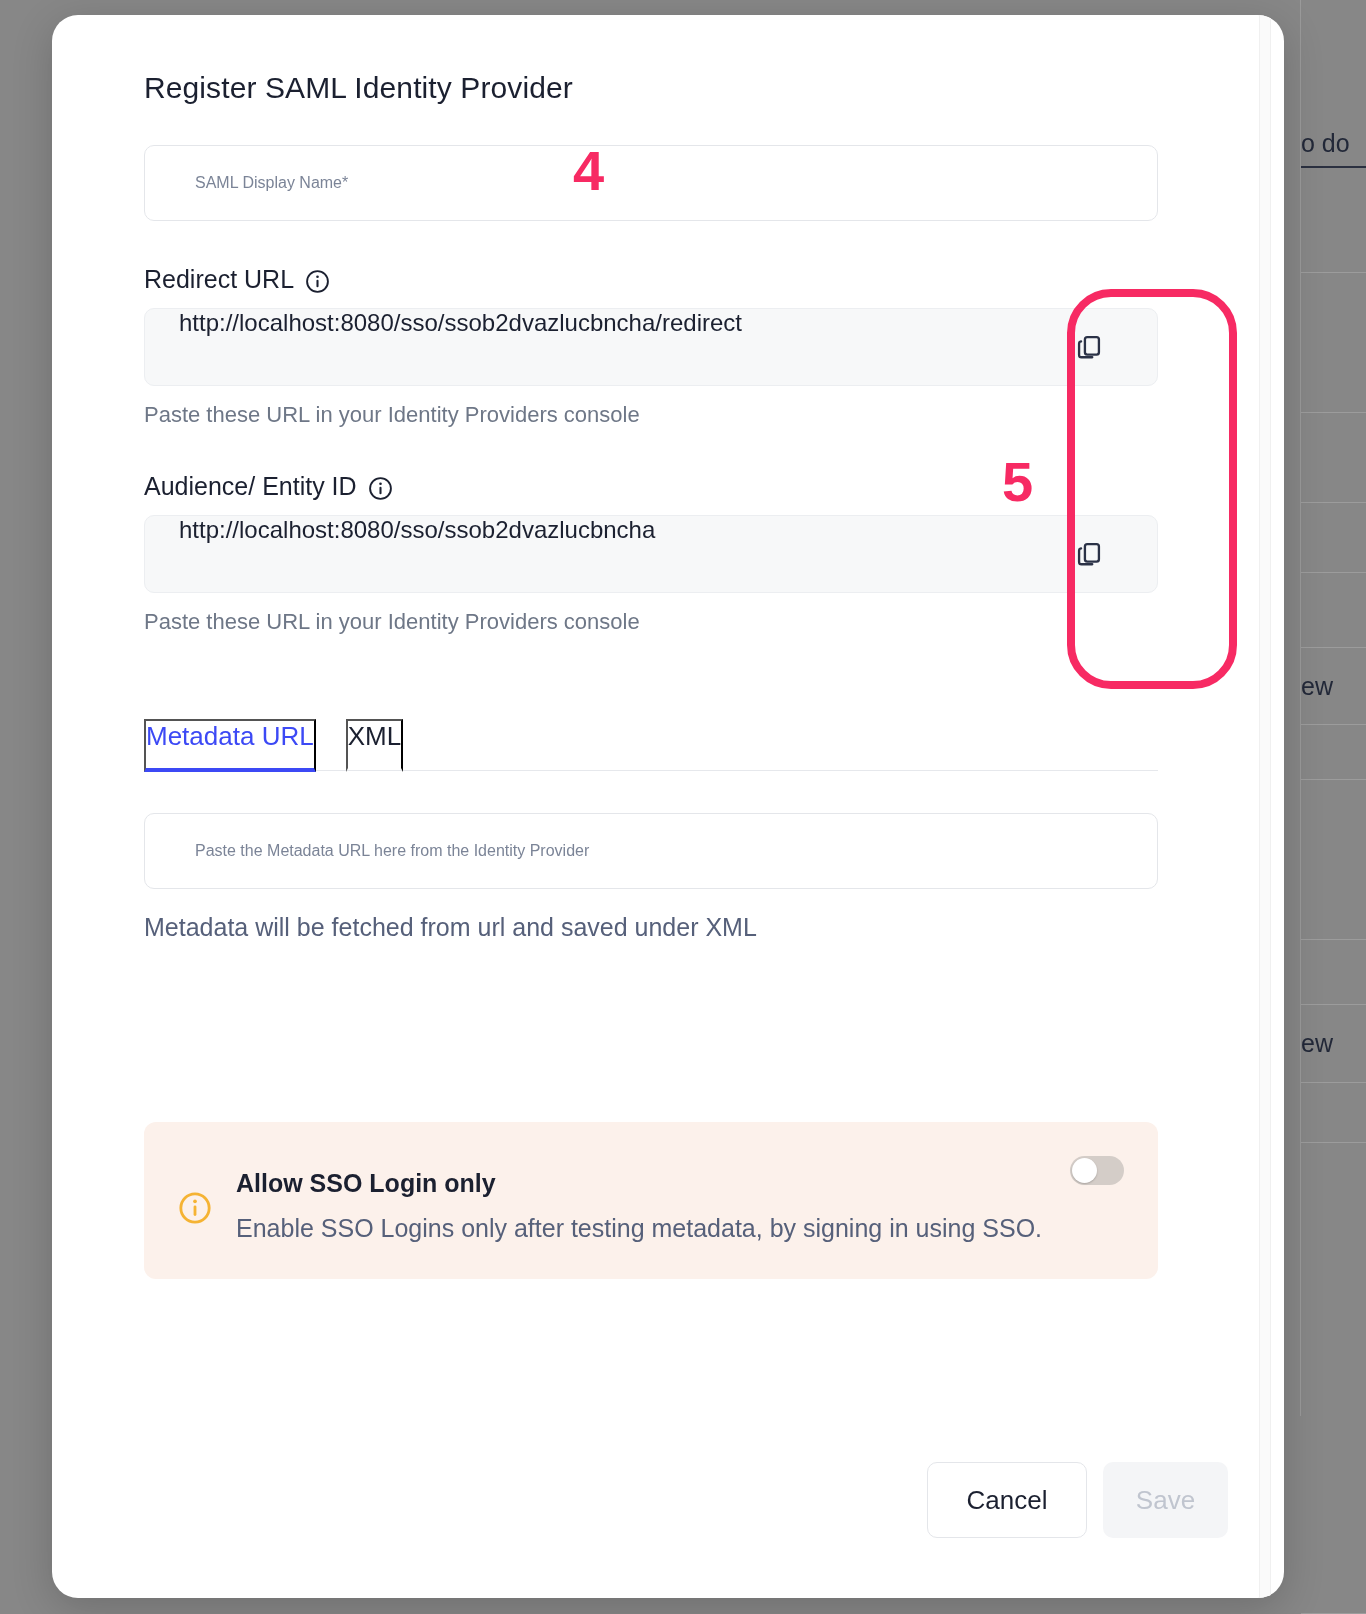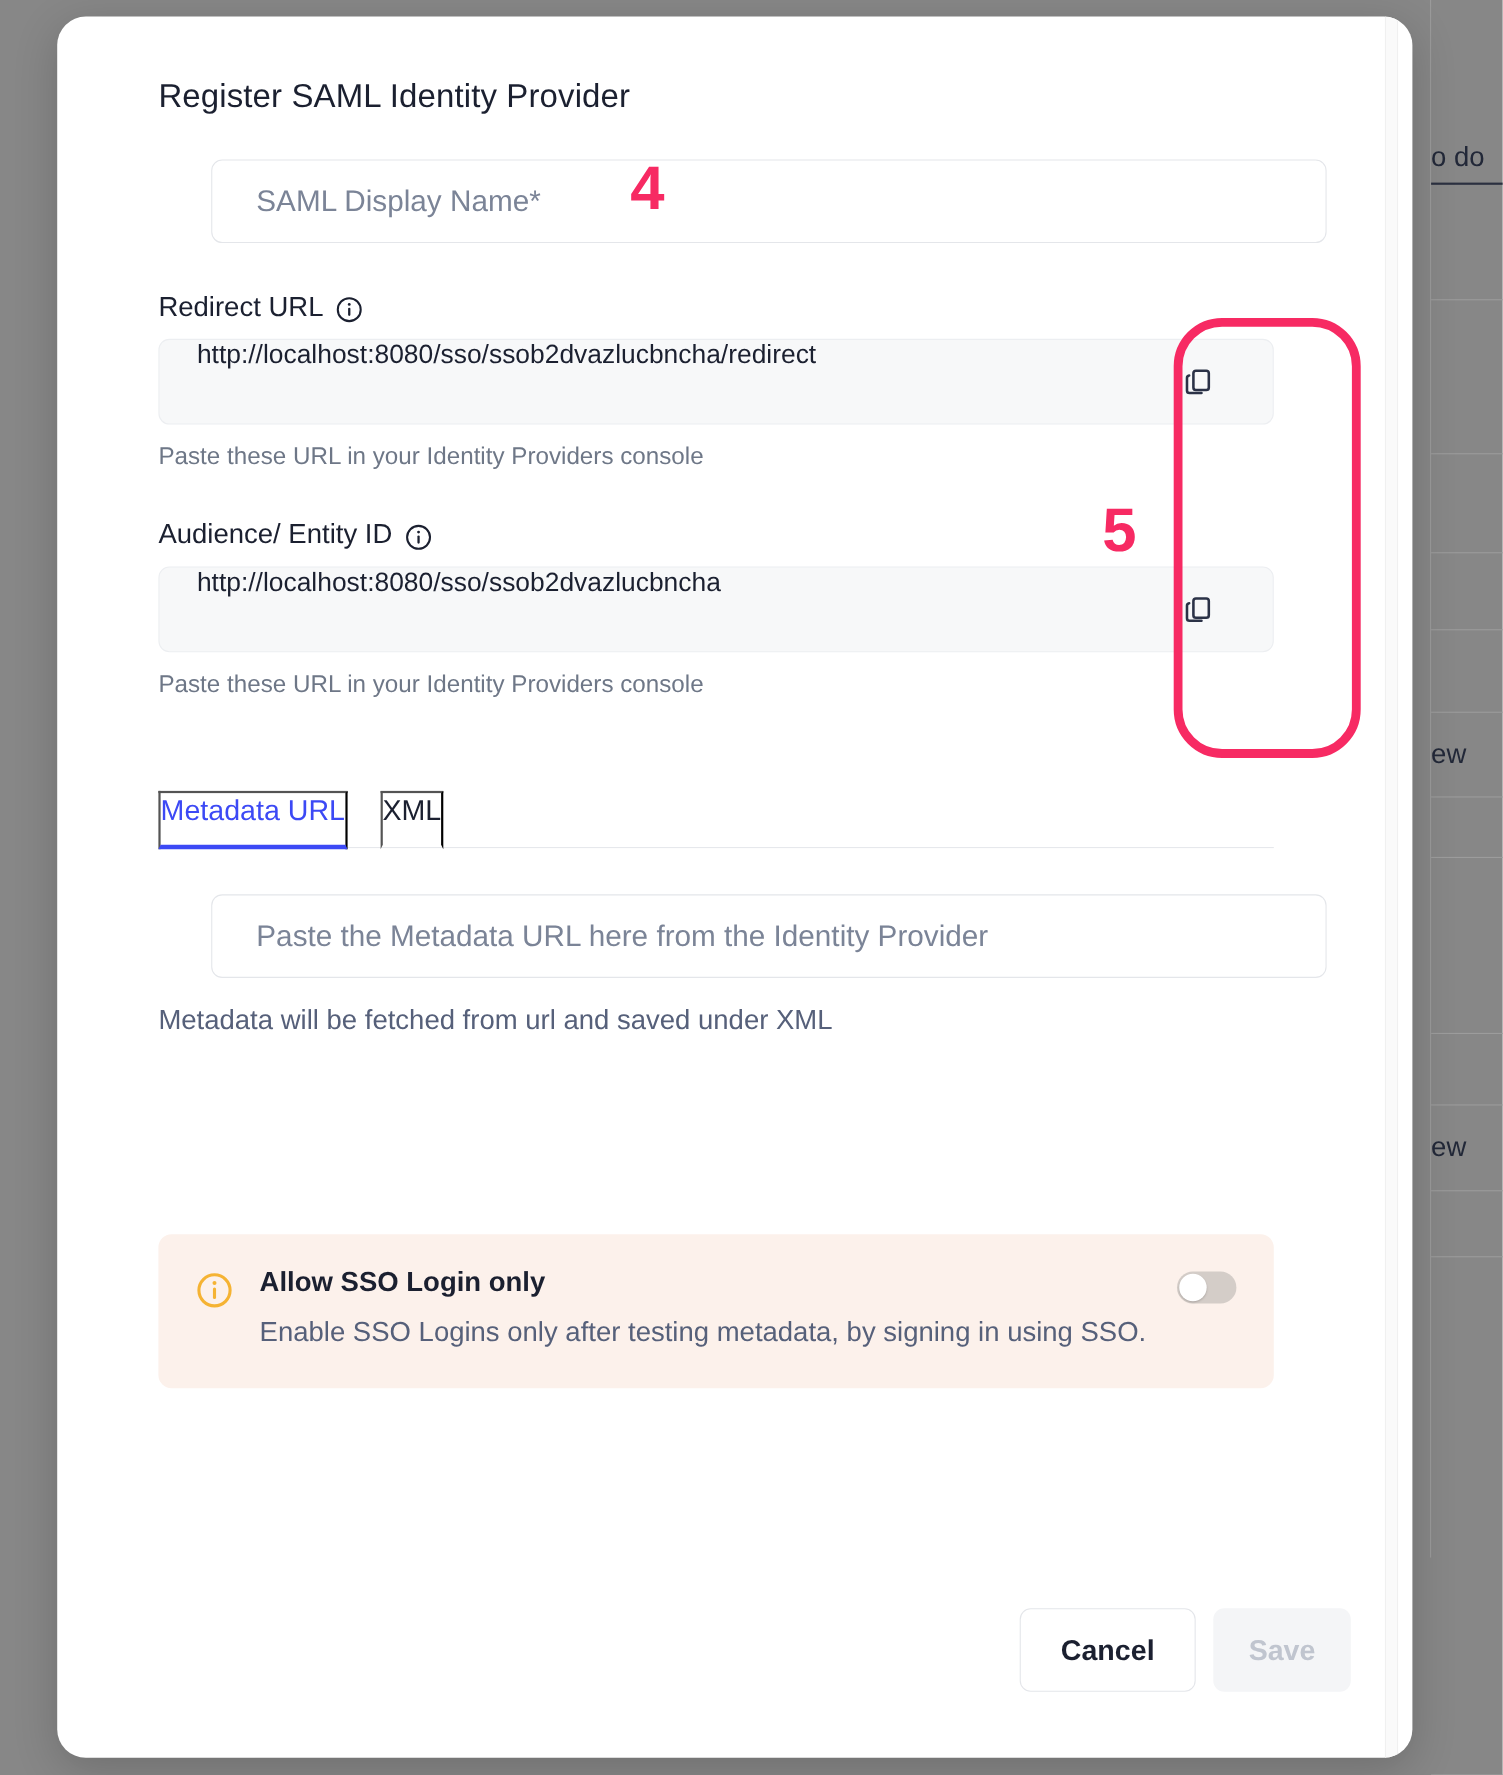--- a/index.html
+++ b/index.html
@@ -55,24 +55,23 @@
     margin: 0 0 40px 52px;
   }
 
   .field-wrap { margin-left: 52px; margin-right: 70px; }
 
   .text-input {
     width: 100%; height: 76px;
     border: 1px solid #e4e6ea; border-radius: 10px;
     background: #ffffff;
     font-family: "Liberation Sans", sans-serif;
-    font-size: 27px; color: #1b2030;
-    padding: 0 40px;
+    font-size: 16px; color: #1b2030;
+    padding: 0 50px;
     outline: none;
-    margin-left: 48px;
   }
   .text-input::placeholder { color: #7b8497; }
 
   .field-label {
     font-size: 25px; color: #1b2030;
     display: flex; align-items: center; gap: 11px;
     margin-bottom: 14px;
   }
   .info-icon {
     width: 25px; height: 25px; display: inline-block; flex: none;
@@ -120,23 +119,23 @@
     background: none;
     font-family: "Liberation Sans", sans-serif;
   }
   .tab.active { color: #3c49f5; border-bottom-color: #3c49f5; }
 
   
   .banner {
     margin: 0 70px 0 52px;
     background: #fcf1eb;
     border-radius: 12px;
-    padding: 30px 34px 36px 34px;
+    padding: 47px 34px 36px 34px;
     position: relative;
-    display: flex; gap: 24px;
+    display: flex; gap: 24px; align-items: center;
   }
   .banner-icon { flex: none; width: 34px; height: 34px; margin-top: 4px; }
   .banner-title { font-size: 25px; font-weight: 700; color: #1b2030; }
   .banner-desc { font-size: 25px; color: #56607a; margin-top: 16px; }
   .toggle {
     position: absolute; right: 34px; top: 34px;
     width: 54px; height: 29px; border-radius: 16px;
     background: #d4cdc8; cursor: pointer;
   }
   .toggle .knob {
@@ -147,21 +146,21 @@
 
   
   .footer {
     position: absolute; left: 0; right: 0; bottom: 60px;
     padding-right: 56px;
     display: flex; justify-content: flex-end; gap: 0;
   }
   .btn {
     height: 76px; border-radius: 10px;
     font-family: "Liberation Sans", sans-serif;
-    font-size: 26px; cursor: pointer; font-weight: bold;
+    font-size: 26px; cursor: pointer;
   }
   .btn-cancel {
     width: 160px; background: #ffffff; color: #1b2030;
     border: 1px solid #e4e6ea;
     margin-right: 16px;
   }
   .btn-save {
     width: 125px; background: #f4f5f7; color: #c0c5cf; border: none;
     cursor: default;
   }

